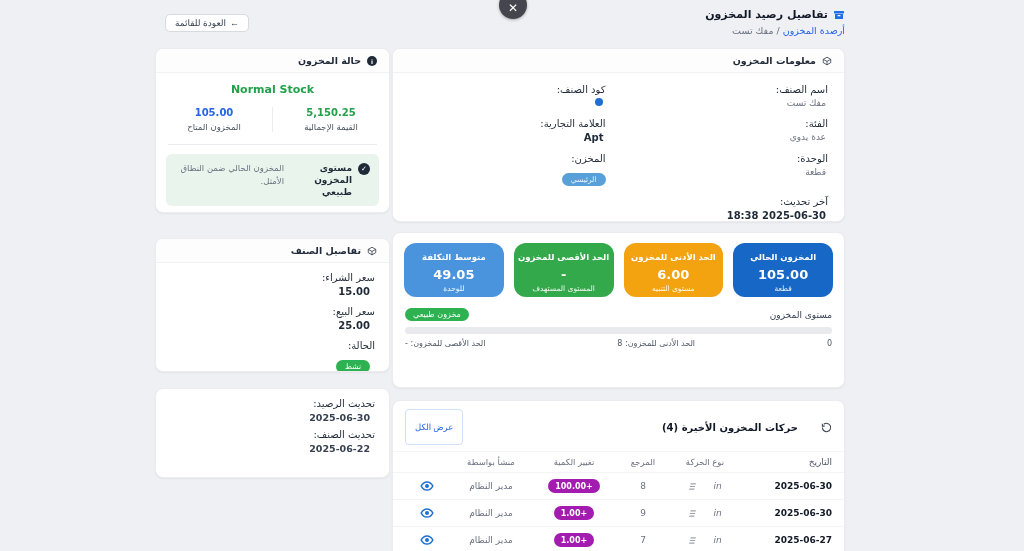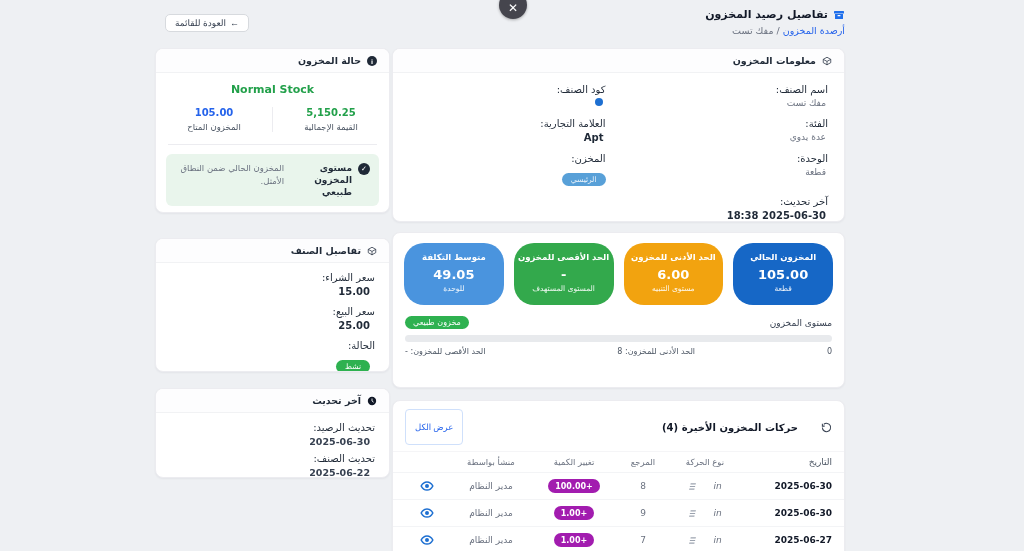--- a/index.html
+++ b/index.html
@@ -65,21 +65,21 @@
   .info-grid { display:grid; grid-template-columns:1fr 1fr; column-gap:26px; padding:11px 16px 0; }
   .ifld { margin-bottom:10px; }
   .ifld .lbl { font-size:10px; font-weight:500; color:#1f2937; margin-bottom:3px; }
   .ifld .val { font-size:9px; color:#6b7280; padding-right:2px; }
   .ifld .val.bold { font-size:10px; font-weight:700; color:#1f2937; }
   .code-dot { width:8px; height:8px; border-radius:50%; background:#1d6fd1; margin-right:3px; margin-top:2px; }
   
   .card-iteminfo { height:156px; margin-bottom:12px; }
   .card-iteminfo .card-header { height:26px; }
   .statboxes { display:flex; gap:10px; padding:10px 11px 0; }
-  .sbox { flex:1; height:62px; border-radius:20px; color:#fff; text-align:center; padding-top:9px; }
+  .sbox { flex:1; height:54px; border-radius:12px; color:#fff; text-align:center; padding-top:9px; }
   .sbox .t { font-size:8.5px; font-weight:700; }
   .sbox .v { font-size:13px; font-weight:700; margin-top:5px; }
   .sbox .s { font-size:7.5px; opacity:.92; margin-top:2px; }
   .level-row { display:flex; justify-content:space-between; align-items:center; margin:11px 12px 0; }
   .level-lbl { font-size:9px; color:#374151; }
   .level-badge { background:#2eb150; color:#fff; font-size:8px; padding:2px 8px; border-radius:9px; }
   .bar { margin:6px 12px 0; height:7px; background:#e8eaed; border-radius:4px; position:relative; cursor:default; }
   .scale { display:flex; justify-content:space-between; margin:5px 12px 0; font-size:8px; color:#4b5563; }
   
   .card-moves { height:170px; }
@@ -172,29 +172,20 @@
       <div class="lbl">سعر البيع:</div>
       <div class="val">25.00</div>
     </div>
     <div class="fld">
       <div class="lbl">الحالة:</div>
       <span class="pill green" style="margin-right:5px;">نشط</span>
     </div>
   </div>
 
   <div class="card card-update">
-    <div class="card-header">
-      <span class="icon">
-        <svg width="10" height="10" viewBox="0 0 24 24">
-            <circle cx="12" cy="12" r="10" fill="#111827"></circle>
-            <path d="M12 6v6l4 3" stroke="#fff" stroke-width="2" fill="none"></path>
-          </svg>
-      </span>
-      <span>آخر تحديث</span>
-    </div>
     <div class="fld">
       <div class="lbl">تحديث الرصيد:</div>
       <div class="val-date">2025-06-30</div>
     </div>
     <div class="fld" style="margin-top:6px;">
       <div class="lbl">تحديث الصنف:</div>
       <div class="val-date">2025-06-22</div>
     </div>
   </div>
 </div>

